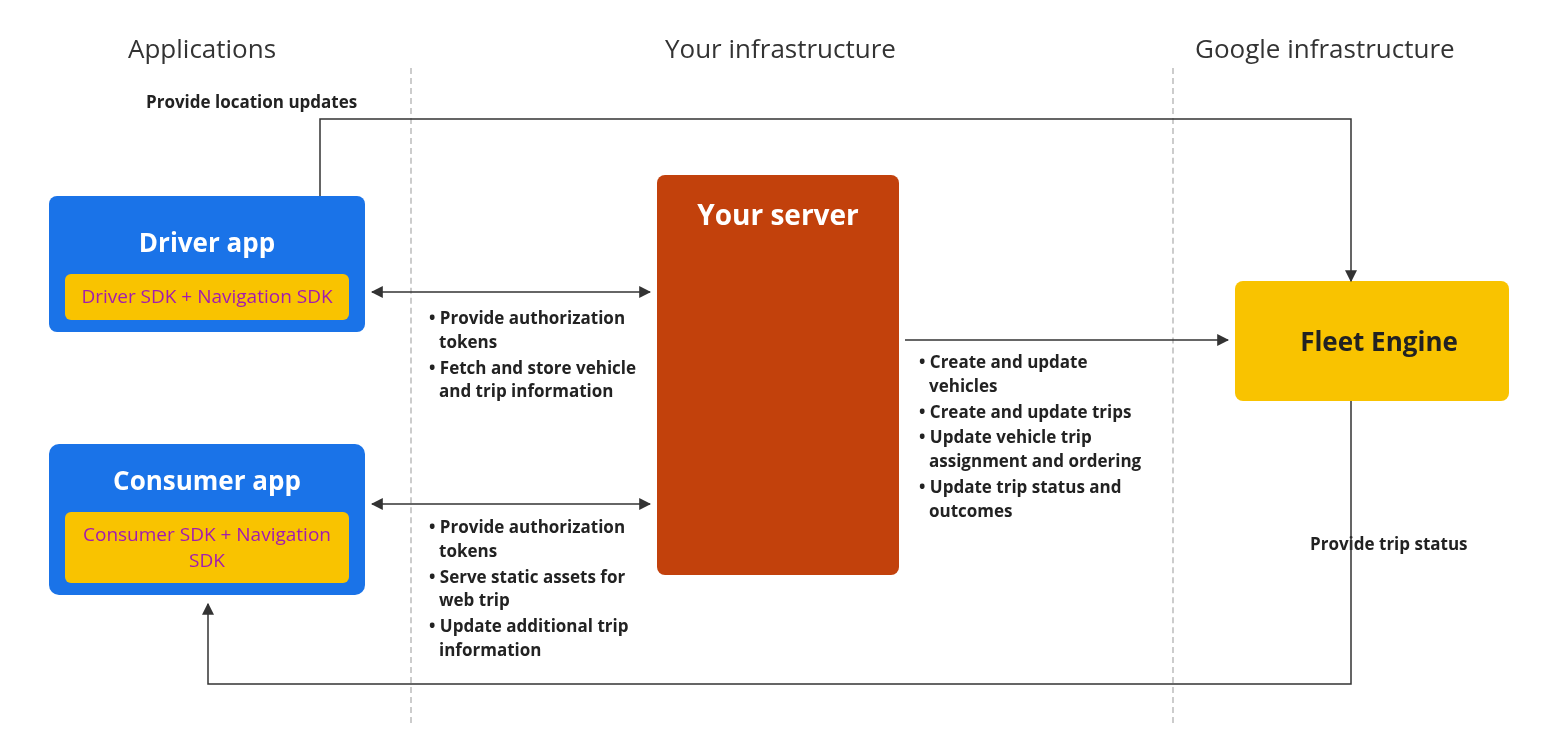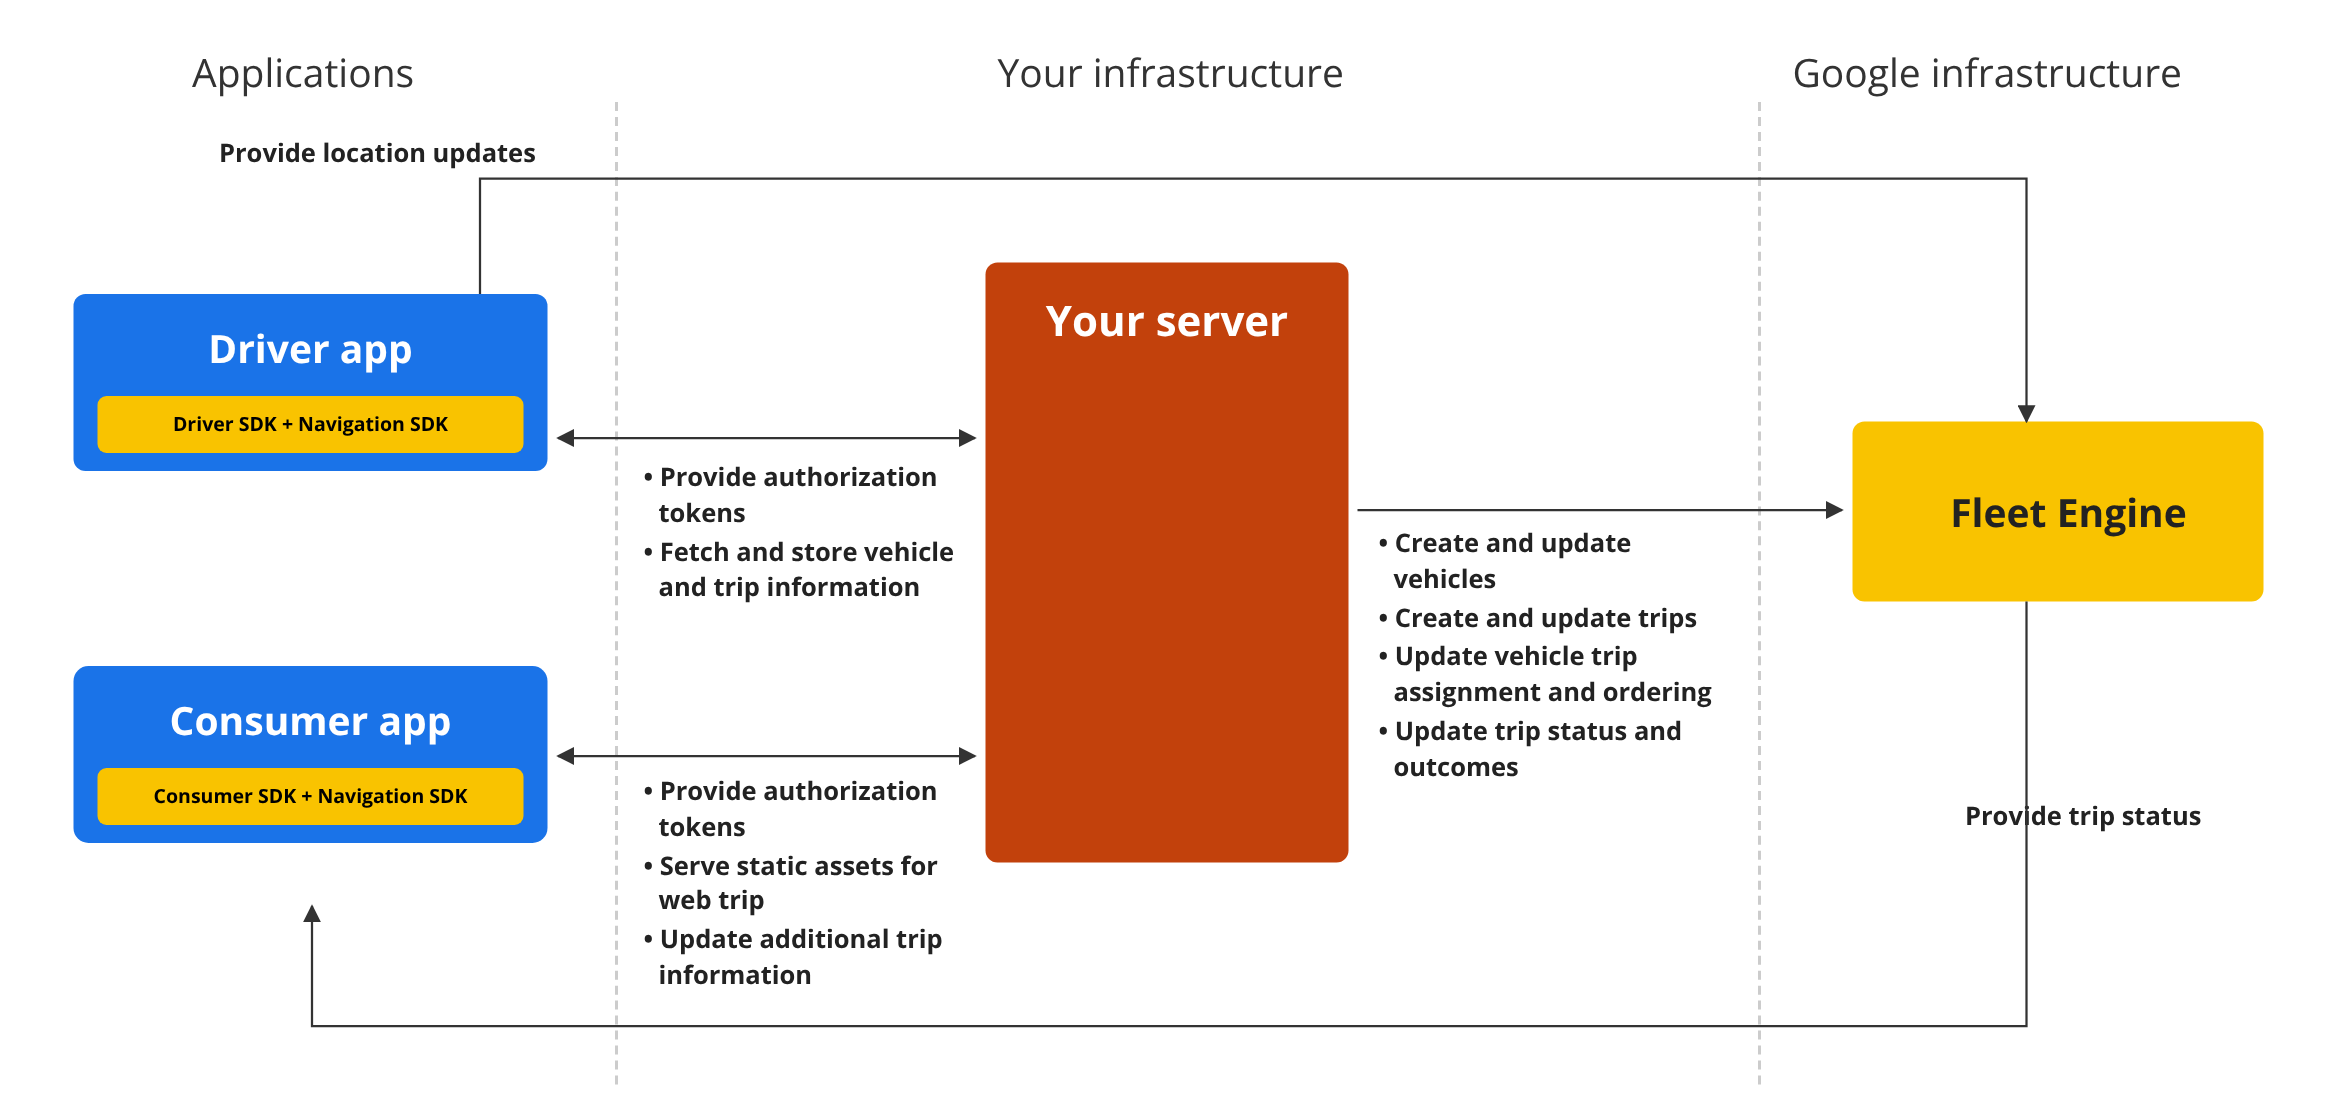--- a/index.html
+++ b/index.html
@@ -30,23 +30,23 @@
     border-radius: 8px;
     color: #fff;
     text-align: center;
   }
   .box-blue .title {
     font-weight: 700;
     font-size: 26px;
   }
   .box-yellow-inner {
     background: #f9c300;
-    color: #000000;
-    font-weight: 700;
-    font-size: 13px;
+    color: #a21caf;
+    font-weight: 400;
+    font-size: 19px;
     border-radius: 6px;
     padding: 10px 14px;
     margin: 14px 16px 12px 16px;
     line-height: 1.35;
   }
   .server-box {
     position: absolute;
     background: #c2410c;
     border-radius: 8px;
     color: #fff;
@@ -98,21 +98,21 @@
 </head>
 <body>
 
 <div class="section-header" style="left:128px; top:30px;">Applications</div>
 <div class="section-header" style="left:665px; top:30px;">Your infrastructure</div>
 <div class="section-header" style="left:1195px; top:30px;">Google infrastructure</div>
 
 <div class="vline" style="left:410px;"></div>
 <div class="vline" style="left:1172px;"></div>
 
-<div class="box-blue" style="left:49px; top:196px; width:316px; padding-top:18px;">
+<div class="box-blue" style="left:49px; top:196px; width:316px; padding-top:28px;">
   <div class="title">Driver app</div>
   <div class="box-yellow-inner">Driver SDK + Navigation SDK</div>
 </div>
 
 <div class="box-blue" style="left:49px; top:444px; width:316px; padding-top:18px;border-radius:10px;">
   <div class="title">Consumer app</div>
   <div class="box-yellow-inner">Consumer SDK + Navigation SDK</div>
 </div>
 
 <div class="server-box" style="left:657px; top:175px; width:242px; height:380px;">

